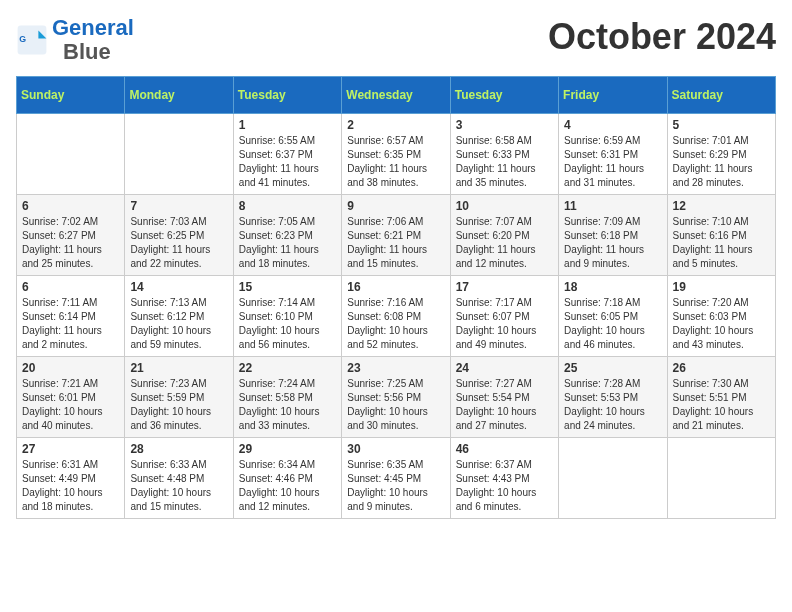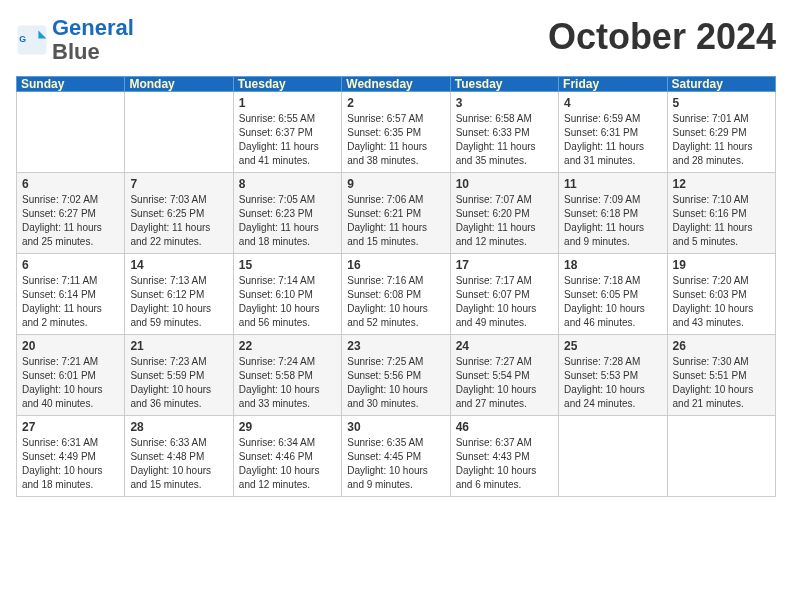--- a/index.html
+++ b/index.html
@@ -45,24 +45,24 @@
       font-size: 16px;
       color: #555;
     }
     table {
       width: 100%;
       border-collapse: collapse;
       table-layout: fixed;
     }
     th {
       background-color: #1a6abf;
-      color: #fef9c3;
+      color: #bef264;
       font-size: 12px;
       font-weight: bold;
-      padding: 0 4px;
+      padding: 11px 4px;
       text-align: left;
       border: 1px solid #5a9fd4;
     }
     td {
       border: 1px solid #ccc;
       vertical-align: top;
       padding: 4px 5px;
       font-size: 10px;
       color: #333;
       height: 80px;
@@ -95,21 +95,21 @@
 <div class="header">
   <div class="logo">
     <svg class="logo-icon" viewBox="0 0 40 40" xmlns="http://www.w3.org/2000/svg">
       <rect x="2" y="2" width="36" height="36" rx="4" fill="#1a6abf" opacity="0.1"></rect>
       <text x="4" y="22" font-size="11" font-weight="bold" fill="#1a6abf" font-family="Arial">G</text>
       <polygon points="28,8 38,18 28,18" fill="#1a9cd8"></polygon>
     </svg>
     <div>
       <div class="logo-text">
         <span>General</span><br>
-        <span style="color:#555;">Blue</span>
+        <span style="color:#555;margin-left:11px;">Blue</span>
       </div>
     </div>
   </div>
   <div class="title-block">
     <div class="month-title">October 2024</div>
   </div>
 </div>
 
 <table>
   <thead>

